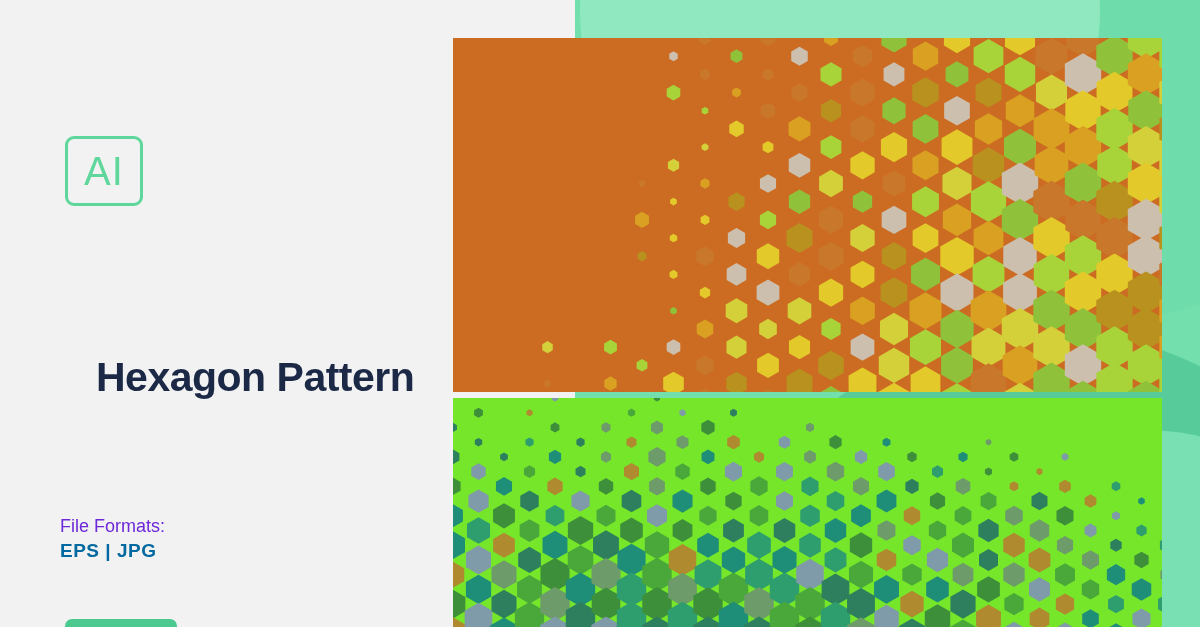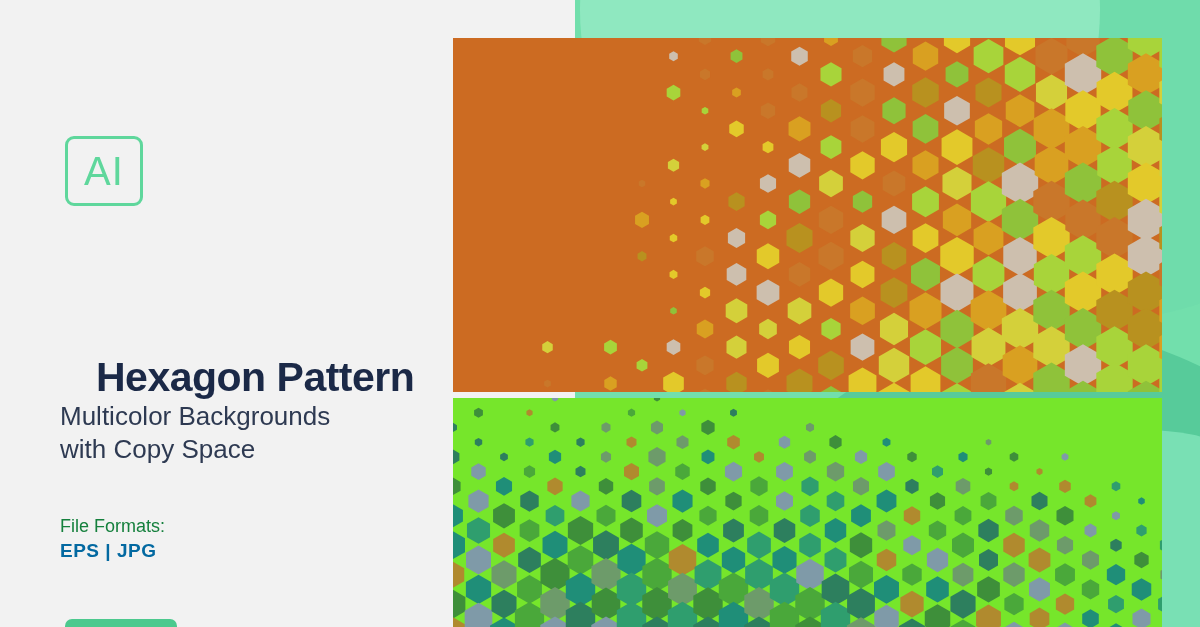--- a/index.html
+++ b/index.html
@@ -41,21 +41,21 @@
     font-size:41px; font-weight:bold; color:#1b2947;
     letter-spacing:-0.5px; line-height:1.05;margin-left:36px;
   }
   .title-sub {
     position:absolute; left:60px; top:400px;
     font-size:26px; font-weight:500; color:#2e3a52;
     line-height:1.28; width:380px;
   }
   .formats-label {
     position:absolute; left:60px; top:516px;
-    font-size:18px; font-weight:400; color:#15803d; line-height:1.2;
+    font-size:18px; font-weight:400; color:#6d28d9; line-height:1.2;
   }
   .formats-value {
     position:absolute; left:60px; top:540px;
     font-size:19px; font-weight:bold; color:#0369a1; line-height:1.2;
     letter-spacing:0.5px;
   }
   .cta-pill {
     position:absolute; left:65px; top:619px; width:112px; height:34px;
     background:#4cc98e; border-radius:7px;
   }
@@ -81,24 +81,20 @@
 
   <div class="left-col">
 
     <div class="ai-badge">
       <span class="ai-badge-text">AI</span>
     </div>
 
 
     <div class="title-main">Hexagon Pattern</div>
 
-    <div class="title-sub">
-      <div>Multicolor Backgrounds</div>
-      <div>with Copy Space</div>
-    </div>
 
     <div class="formats-label">File Formats:</div>
     <div class="formats-value">EPS  |  JPG</div>
 
     <div class="cta-pill"></div>
   </div>
 
   <div class="panel panel-orange" id="panel-orange">
       <svg viewBox="0 0 709 354" preserveAspectRatio="none">
         <path d="M99.76 306.14L99.76 312.21L94.50 315.24L89.24 312.21L89.24 306.14L94.50 303.10Z" fill="#d4d03a"></path>

